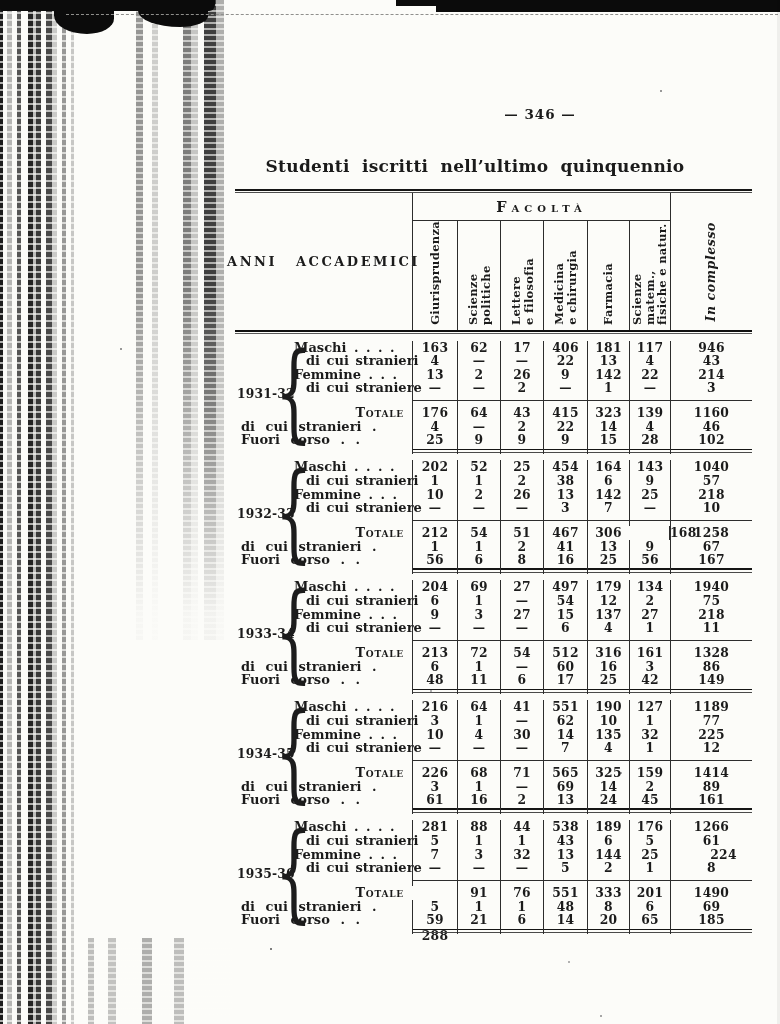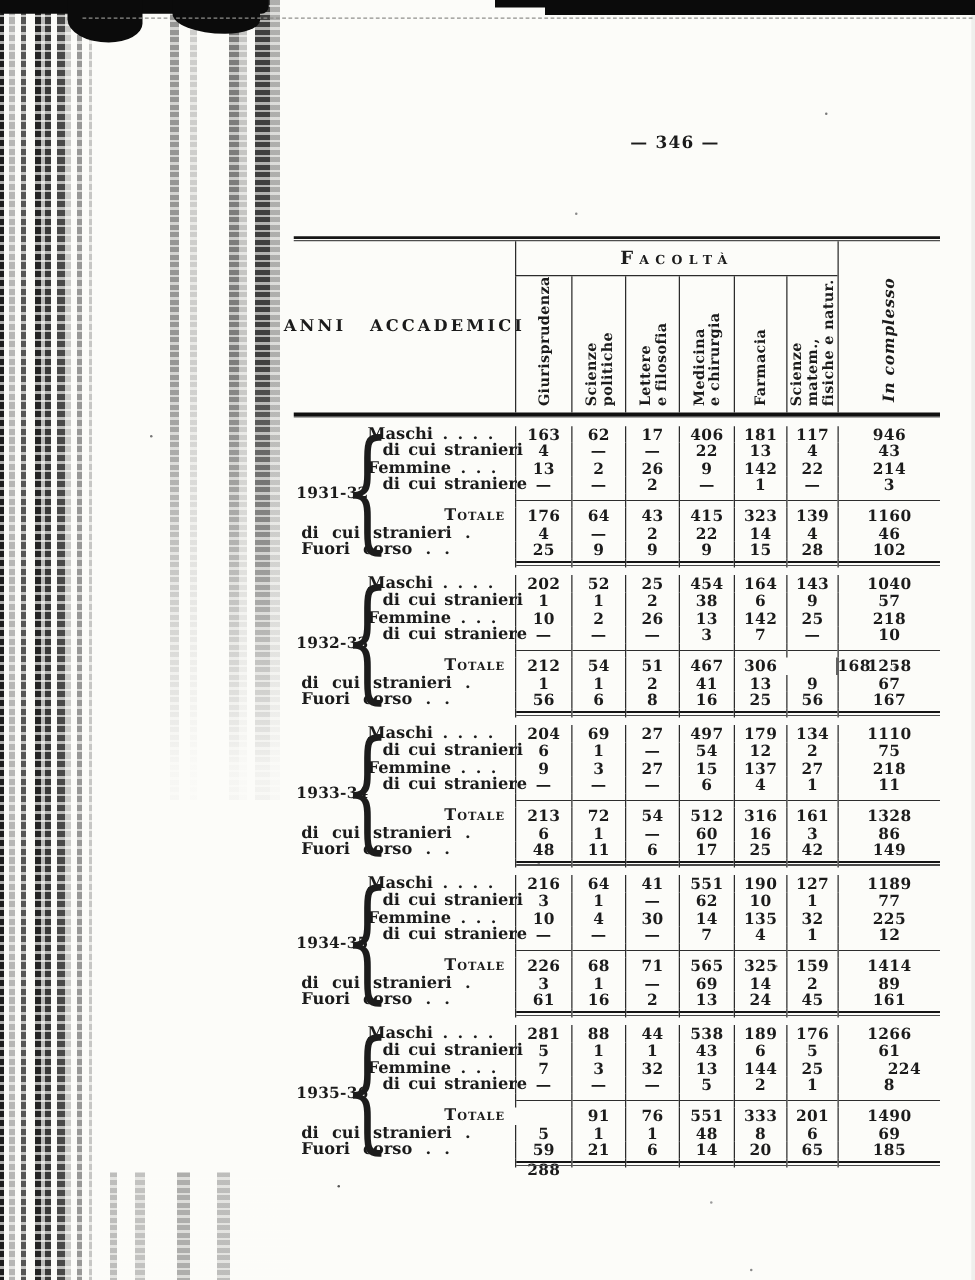--- a/index.html
+++ b/index.html
@@ -117,20 +117,21 @@
   <div class="bar" id="bar-tl"></div>
   <div class="bar" id="blob-a"></div>
   <div class="bar" id="blob-b"></div>
   <div class="bar" id="bar-trm"></div>
   <div class="bar" id="bar-tr"></div>
   <div id="dash-line"></div>
   <div id="specks"></div>
   <div id="edge-r"></div>
 
   <div id="page-number">— 346 —</div>
+  <div id="page-title">Studenti iscritti nell’ultimo quinquennio</div>
 
   <div id="table">
     <div id="toprule"></div>
     <div id="thead">
       <div class="stub-head">
         <span>ANNI ACCADEMICI</span>
       </div>
       <div class="facolta">
         <span>Facoltà</span>
       </div>
@@ -313,21 +314,21 @@
         <div class="group">
           <span class="year">1933-34</span>
           <span class="brace">{</span>
           <div class="lbl main" style="grid-area: 2 / 1;">Maschi . . . .</div>
           <div class="v" style="grid-area: 2 / 2;">204</div>
           <div class="v" style="grid-area: 2 / 3;">69</div>
           <div class="v" style="grid-area: 2 / 4;">27</div>
           <div class="v" style="grid-area: 2 / 5;">497</div>
           <div class="v" style="grid-area: 2 / 6;">179</div>
           <div class="v" style="grid-area: 2 / 7;">134</div>
-          <div class="v" style="grid-area: 2 / 8;">1110</div>
+          <div class="v" style="grid-area: 2 / 8;">1940</div>
           <div class="lbl sub" style="grid-area: 3 / 1;">di cui stranieri</div>
           <div class="v" style="grid-area: 3 / 2;">6</div>
           <div class="v" style="grid-area: 3 / 3;">1</div>
           <div class="v" style="grid-area: 3 / 4;">—</div>
           <div class="v" style="grid-area: 3 / 5;">54</div>
           <div class="v" style="grid-area: 3 / 6;">12</div>
           <div class="v" style="grid-area: 3 / 7;">2</div>
           <div class="v" style="grid-area: 3 / 8;">75</div>
           <div class="lbl main" style="grid-area: 4 / 1;">Femmine . . .</div>
           <div class="v" style="grid-area: 4 / 2;">9</div>

